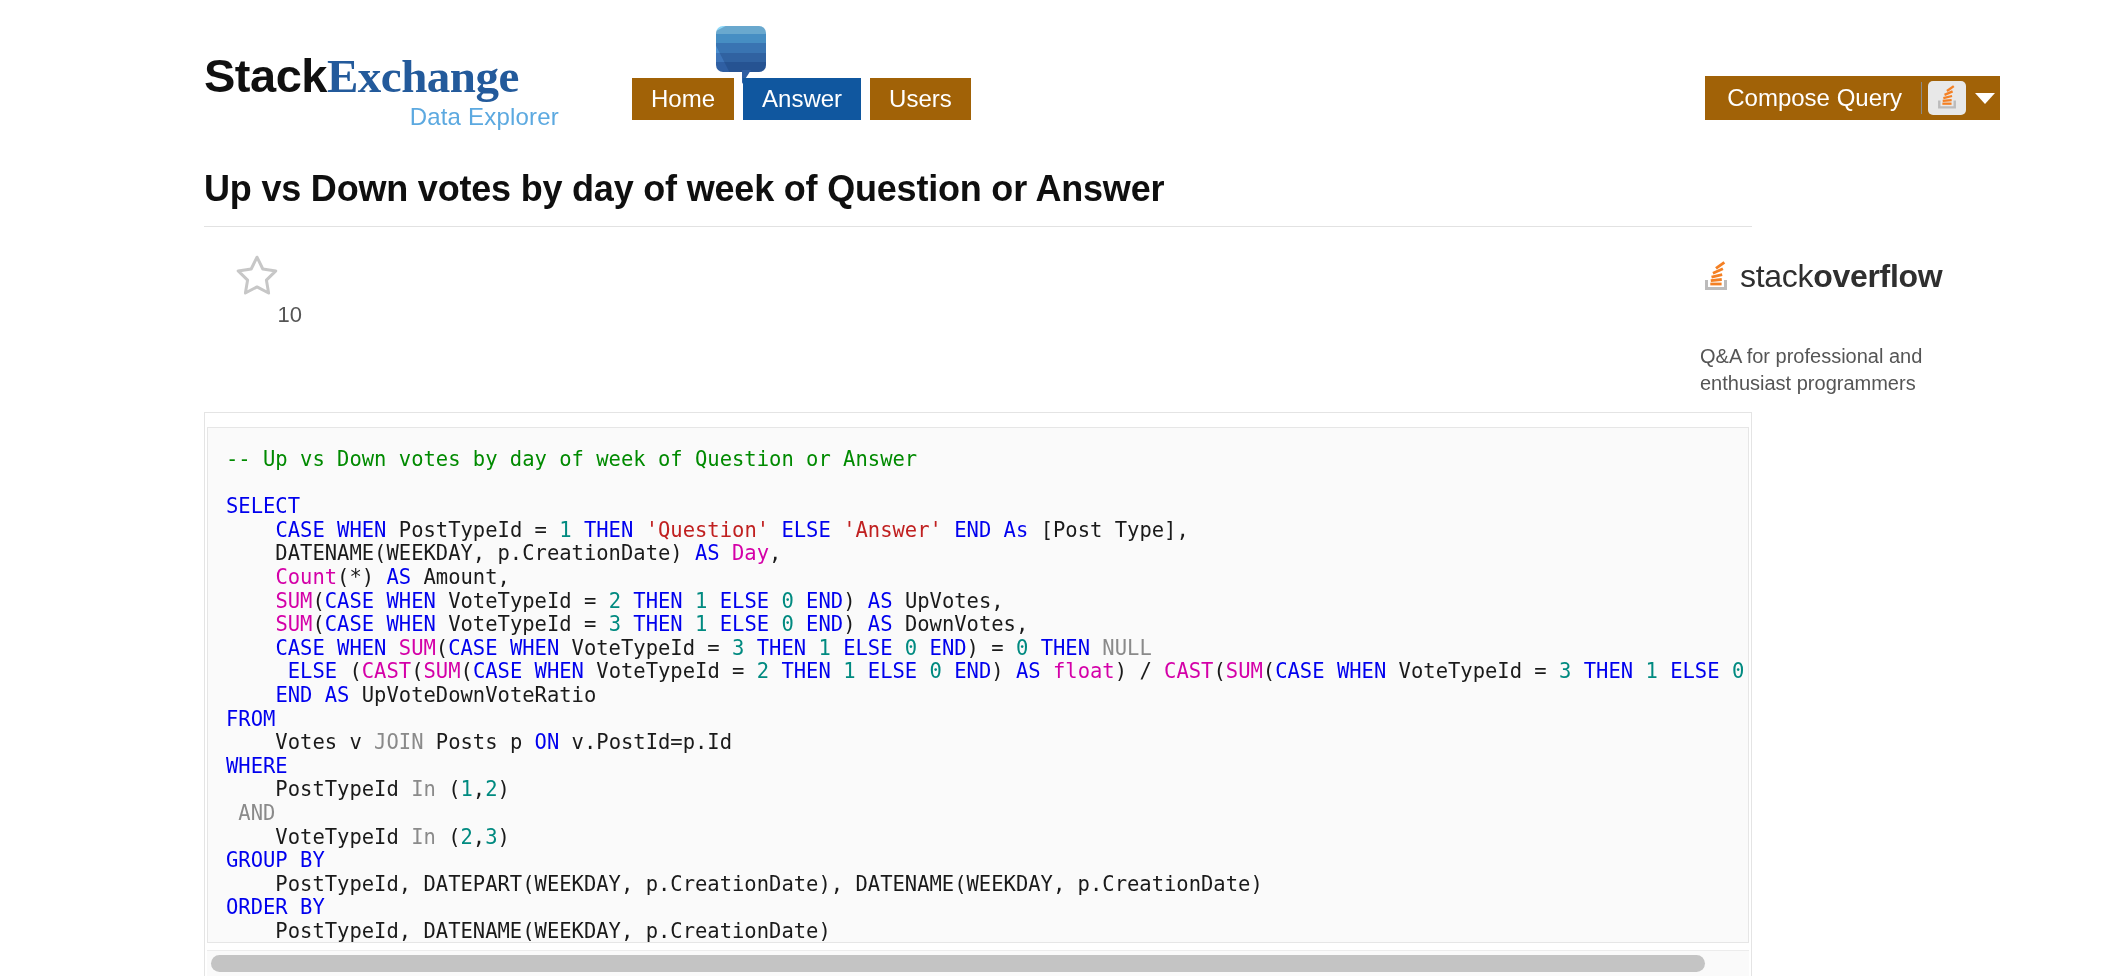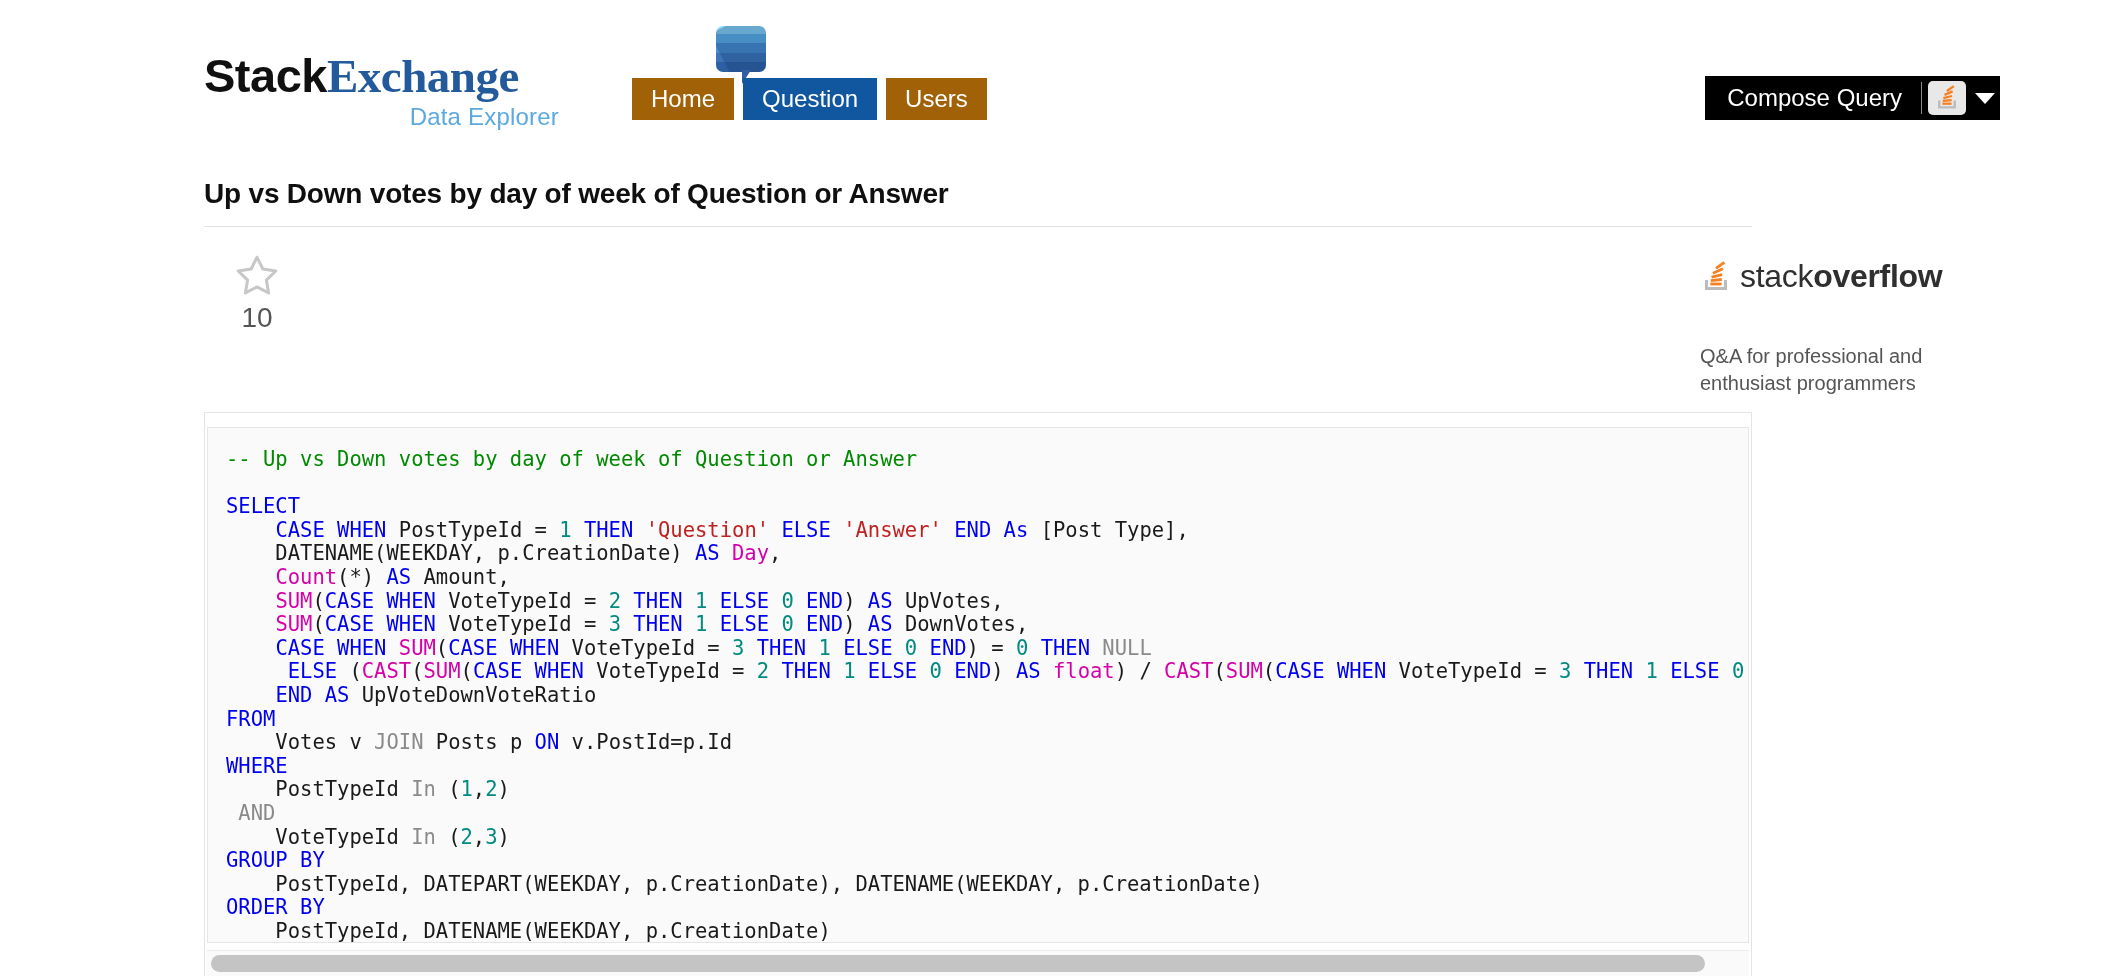--- a/index.html
+++ b/index.html
@@ -97,21 +97,21 @@
     white-space: nowrap;
   }
   .nav-btn.active { background: #10579f; }
 
   .compose-group {
     position: absolute;
     right: 124px; top: 76px;
     display: flex;
     align-items: stretch;
     height: 44px;
-    background: #000000;
+    background: #a16207;
     cursor: pointer;
   }
   .compose-label {
     display: flex; align-items: center;
     padding: 0 19px 0 22px;
     color: #ffffff;
     font-size: 24px;
     white-space: nowrap;
   }
   .compose-sep { width: 1px; background: #8b8b8b; margin: 6px 0; }
@@ -133,41 +133,42 @@
     border-top: 11px solid #ffffff;
   }
 
   
   .title-block {
     position: absolute;
     left: 204px; top: 168px;
     width: 1548px;
   }
   .page-title {
-    font-size: 28px;
+    font-size: 36px;
     font-weight: bold;
     color: #0f0f0f;
     letter-spacing: -0.2px;
     white-space: nowrap;
-    margin: 10px 0 16px 0;
+    margin: 0 0 16px 0;
   }
   .title-rule { height: 1px; background: #e2e2e2; width: 100%; }
 
   
   .fav-block {
     position: absolute;
     left: 212px; top: 252px;
     width: 90px;
     text-align: center;
   }
   .fav-star { line-height: 0; cursor: pointer; }
   .fav-count {
     margin-top: 2px;
-    font-size: 28px;
+    font-size: 22px;
     color: #555555;
+    text-align: right;
   }
 
   .site-block {
     position: absolute;
     right: 124px; top: 258px;
     width: 300px;
   }
   .so-logo {
     display: flex;
     align-items: center;
@@ -255,21 +256,21 @@
       </div>
       <div class="logo-sub">Data Explorer</div>
       <div class="logo-badge">
         <div class="bubble"></div>
         <div class="tail"></div>
       </div>
     </div>
 
     <div class="nav">
       <div class="nav-btn">Home</div>
-      <div class="nav-btn active">Question</div>
+      <div class="nav-btn active">Answer</div>
       <div class="nav-btn">Users</div>
     </div>
 
     <div class="compose-group">
       <div class="compose-label">Compose Query</div>
       <div class="compose-sep"></div>
       <div class="compose-icon-box">
         <svg width="26" height="26" viewBox="0 0 32 32" aria-hidden="true">
           <path d="M24 26v-7h3v10H5V19h3v7z" fill="#bcbbbb"></path>
           <g fill="#f48024">

